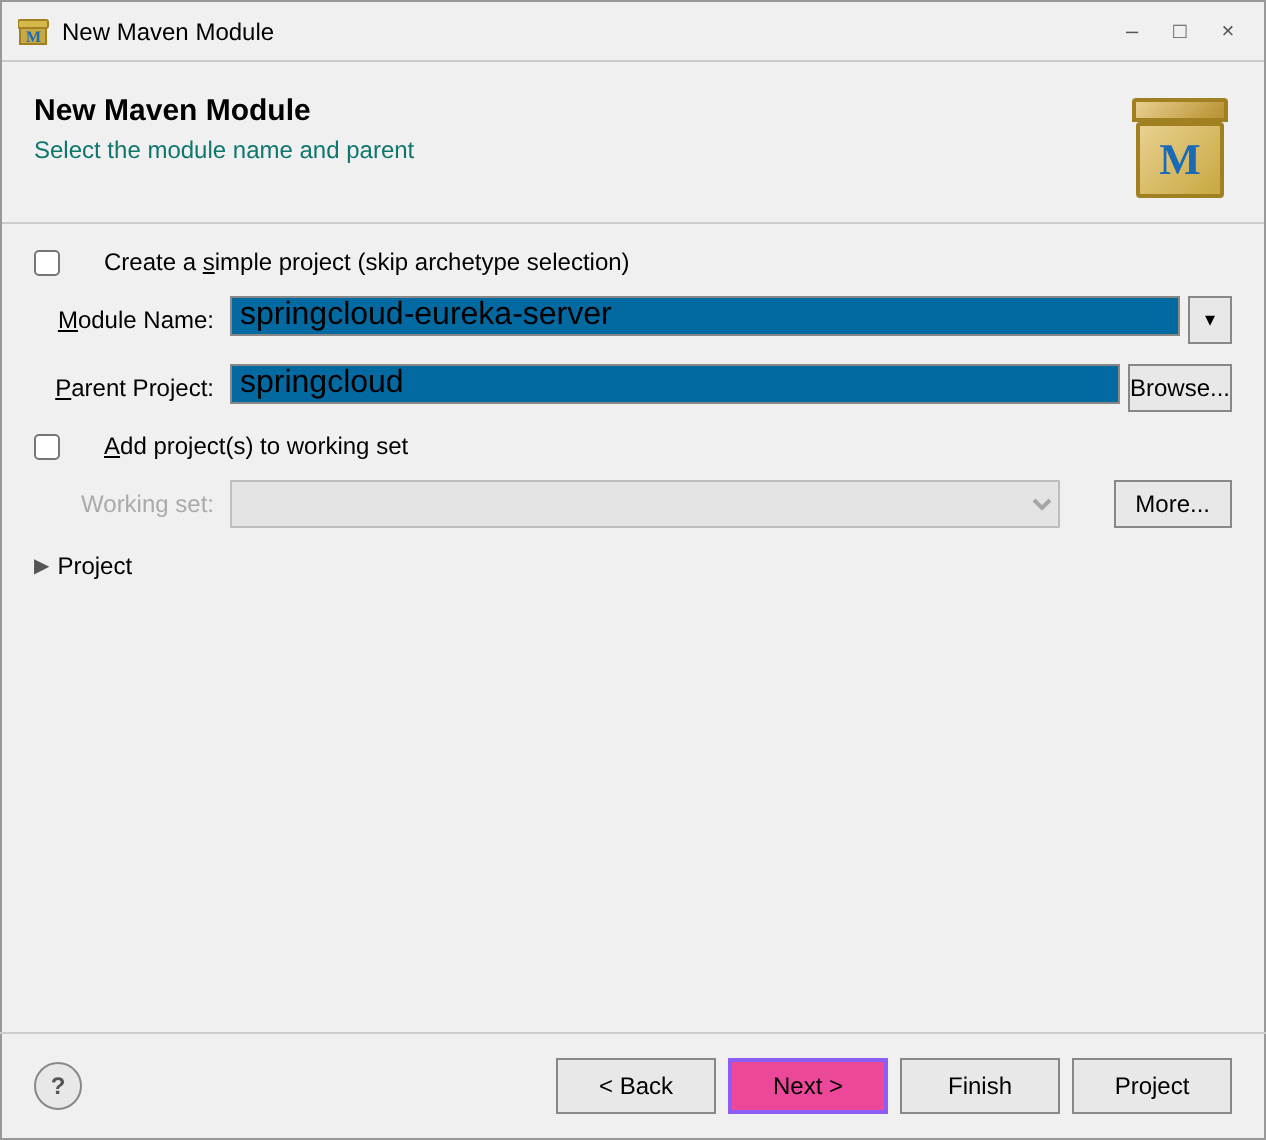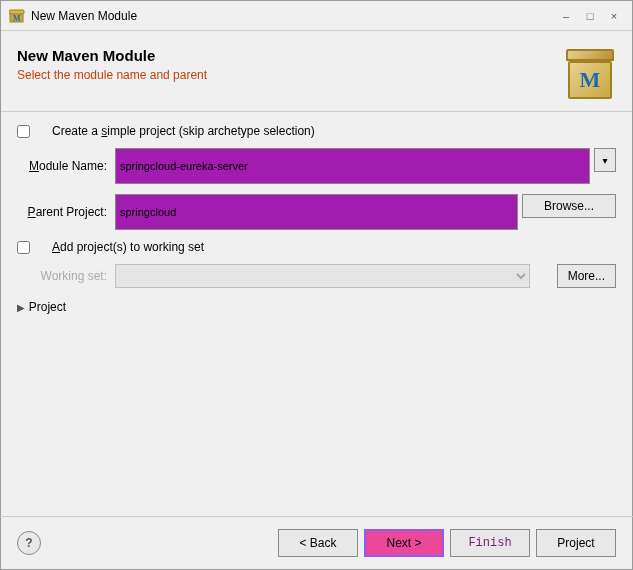--- a/index.html
+++ b/index.html
@@ -72,21 +72,21 @@
       flex: 1;
     }
     .header-title {
       font-size: 15px;
       font-weight: bold;
       color: #000;
       margin-bottom: 4px;
     }
     .header-subtitle {
       font-size: 12px;
-      color: #c2410c;
+      color: #0f766e;
     }
     .separator {
       height: 1px;
       background: #ccc;
       margin: 0 -16px 12px -16px;
     }
 
     .form-body {
       flex: 1;
       display: flex;
@@ -123,41 +123,41 @@
       text-align: right;
     }
     .field-label u { text-decoration: underline; }
     .field-input-wrap {
       flex: 1;
       display: flex;
       gap: 4px;
     }
     .field-input {
       flex: 1;
-      height: 36px;
+      height: 20px;
       border: 1px solid #888;
       padding: 2px 4px;
-      font-size: 11px;
-      background: #a21caf;
+      font-size: 16px;
+      background: #0369a1;
       outline: none;
     }
     .dropdown-btn {
       width: 22px;
       height: 24px;
       border: 1px solid #888;
       background: #e8e8e8;
       cursor: pointer;
       display: flex;
       align-items: center;
       justify-content: center;
       font-size: 10px;
     }
     .browse-btn {
       height: 24px;
-      padding: 0 21px;
+      padding: 0 0;
       border: 1px solid #888;
       background: #e8e8e8;
       cursor: pointer;
       font-size: 12px;
       white-space: nowrap;
     }
 
     .working-set-row {
       display: flex;
       align-items: center;
@@ -252,24 +252,23 @@
       background: #e8e8e8;
       cursor: pointer;
       font-size: 12px;
       padding: 0 10px;
     }
     .nav-btn.primary {
       border: 2px solid #8b5cf6;
       background: #ec4899;
     }
     .nav-btn:disabled {
-      color: #701a75;
+      color: #000000;
       cursor: default;
       background: #e8e8e8;
-      font-family: Liberation Mono, monospace;
     }
 
     
     .maven-icon {
       position: relative;
       width: 52px;
       height: 52px;
     }
     .maven-icon-box {
       width: 44px;

